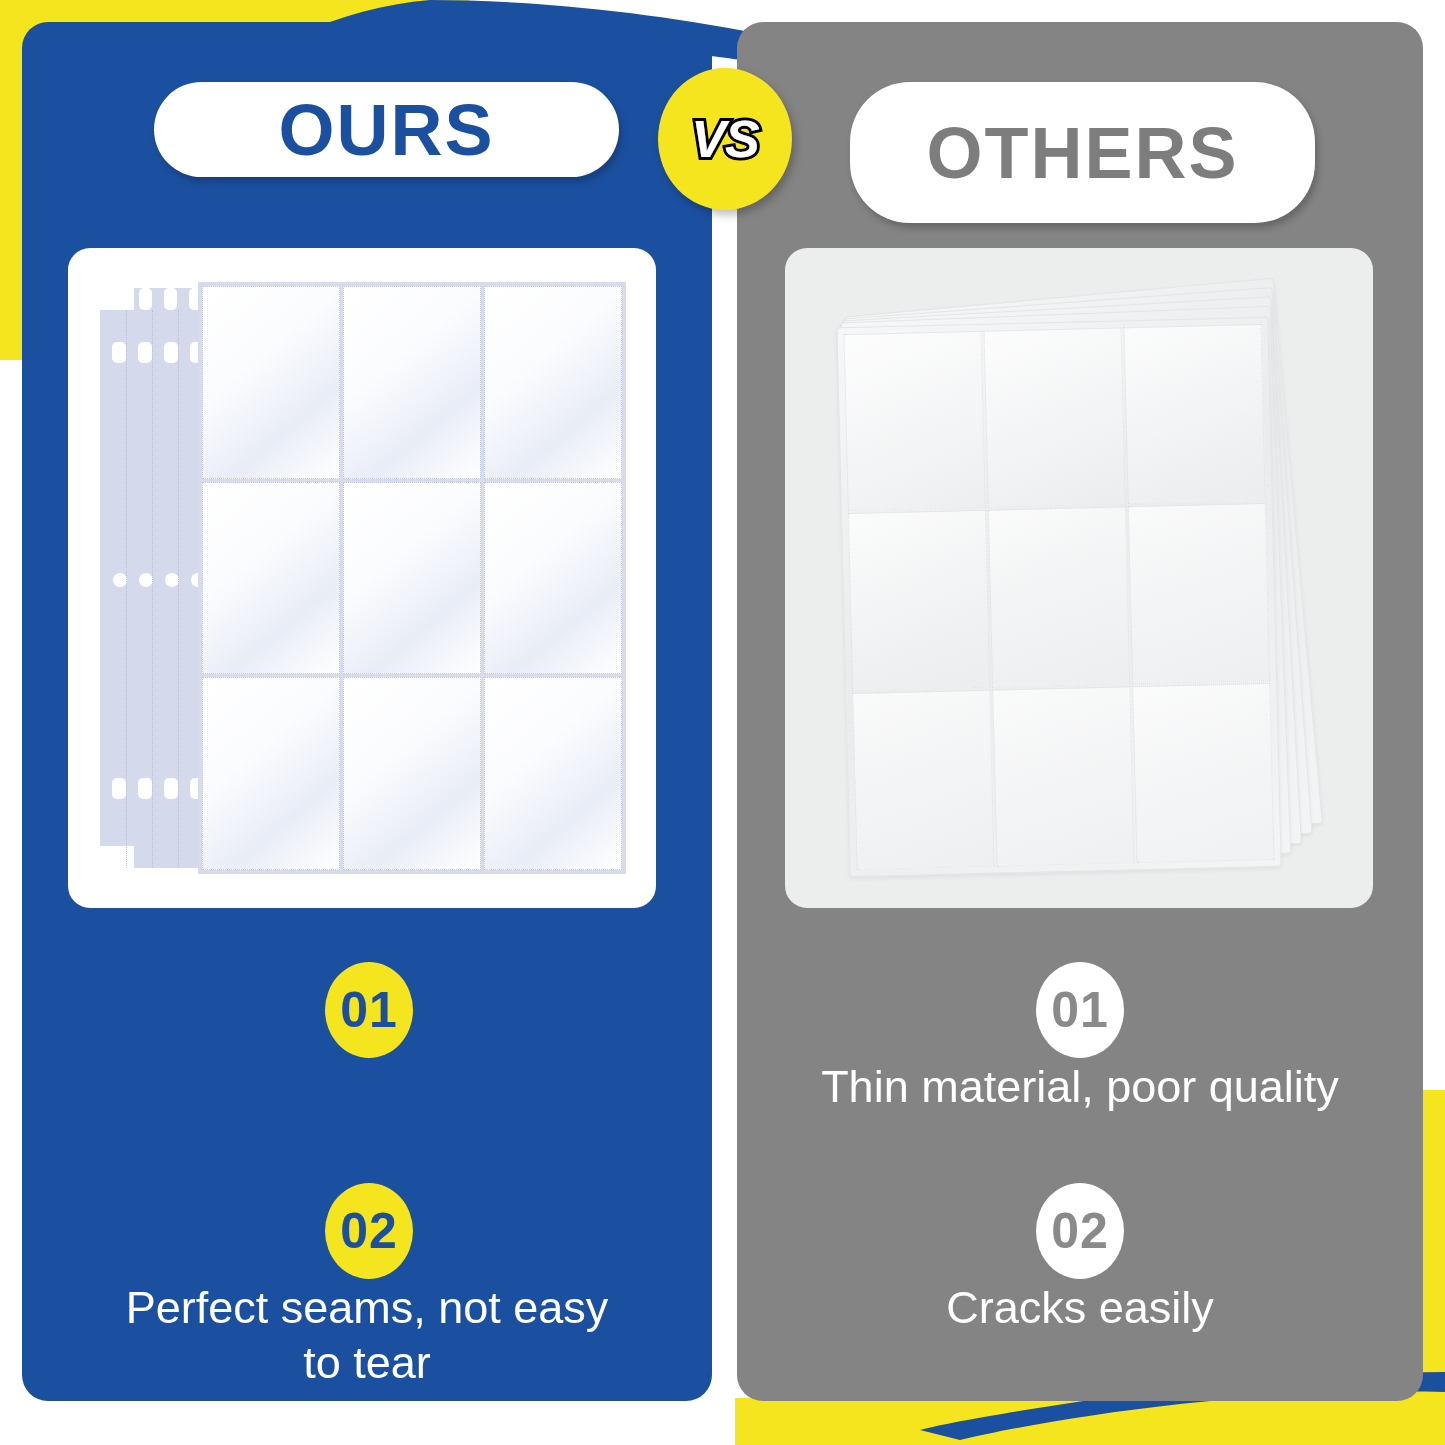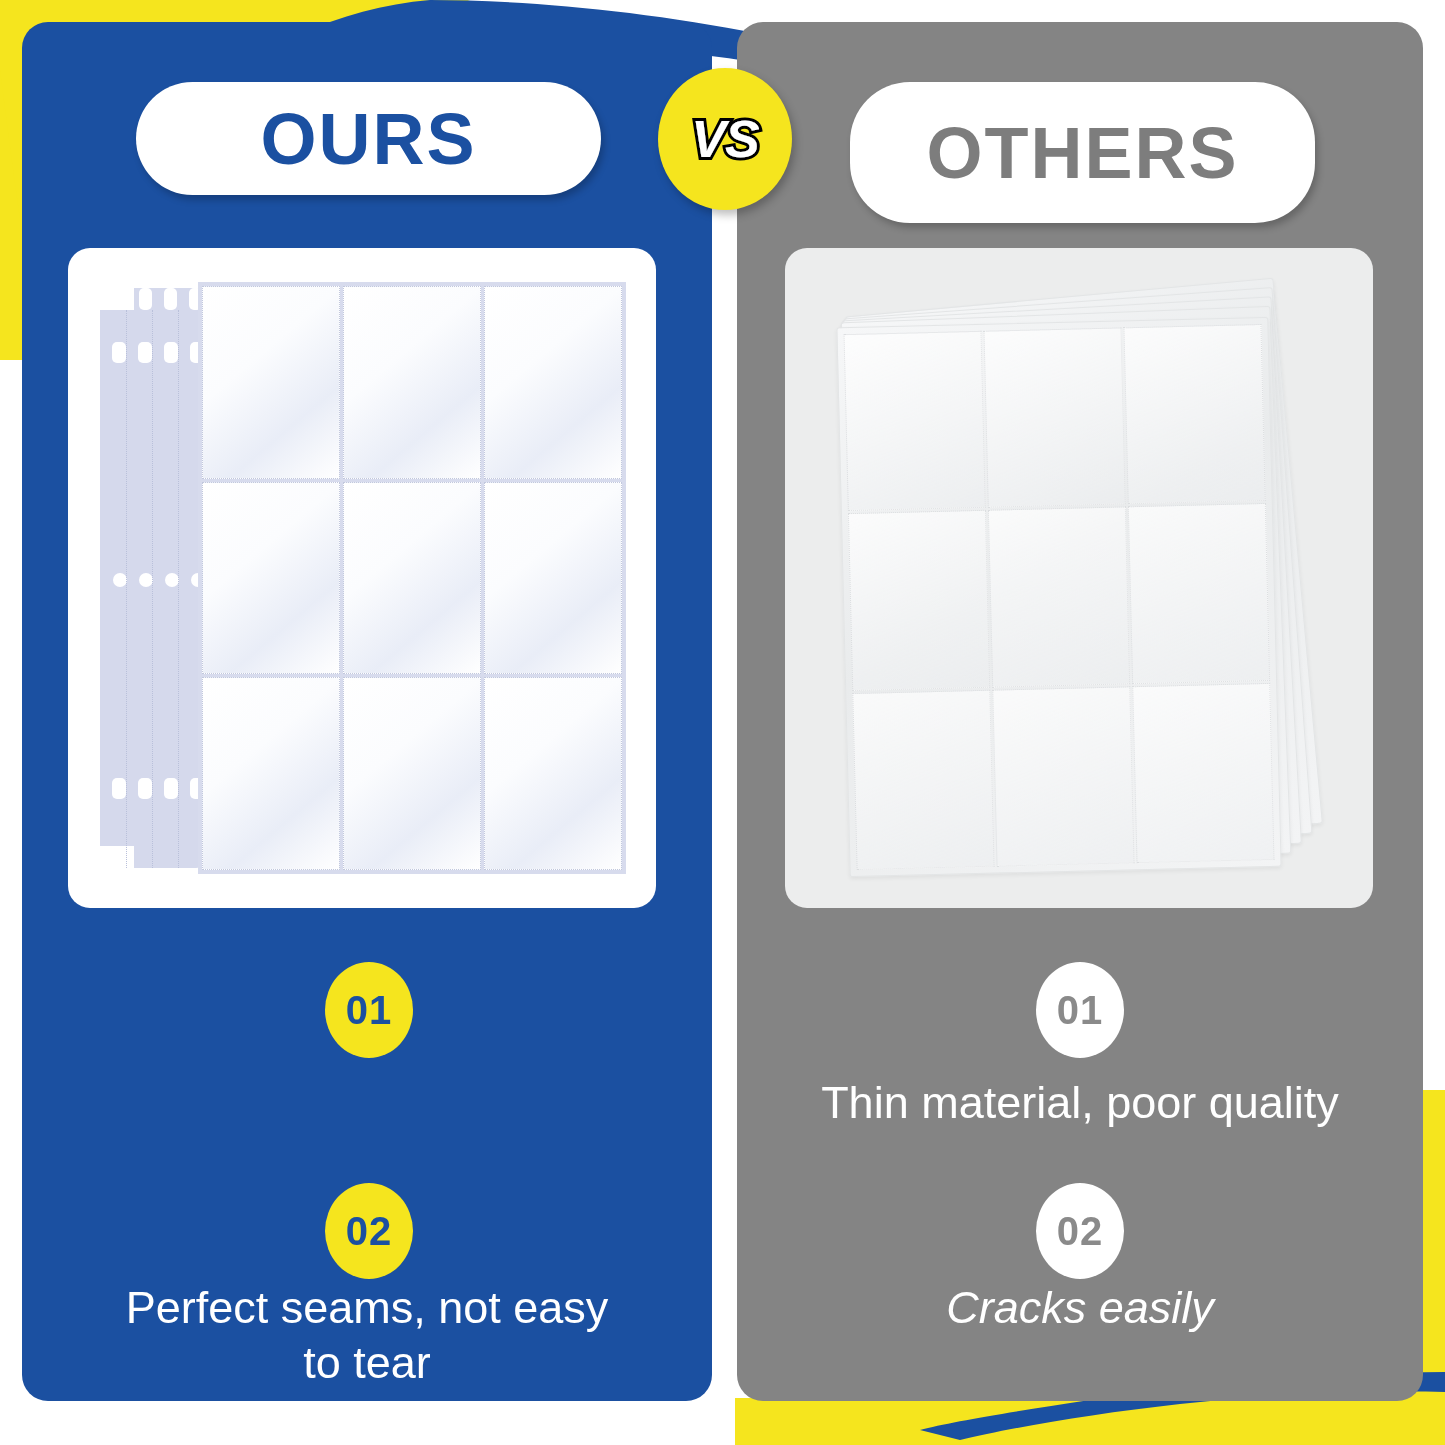--- a/index.html
+++ b/index.html
@@ -32,21 +32,21 @@
   }
 
   
   .pill{
     position:absolute;
     background:#ffffff;
     border-radius:60px;
     display:flex;align-items:center;justify-content:center;
     box-shadow:3px 5px 7px rgba(0,0,0,.22);
   }
-  .pill-ours{left:136px;top:82px;width:465px;height:113px;}
+  .pill-ours{left:154px;top:82px;width:465px;height:95px;}
   .pill-others{left:850px;top:82px;width:465px;height:141px;}
   .pill span{
     font-weight:bold;
     letter-spacing:2px;
     line-height:1;
   }
   .pill-ours span{font-size:72px;color:#1b50a1;}
   .pill-others span{font-size:72px;color:#7d7d7d;}
 
   
@@ -156,21 +156,21 @@
     box-sizing:border-box;
     background:linear-gradient(160deg,rgba(255,255,255,.75),rgba(236,238,240,.5));
   }
 
   
   .num-badge{
     position:absolute;
     width:88px;height:96px;
     border-radius:50%;
     display:flex;align-items:center;justify-content:center;
-    font-size:40px;font-weight:bold;
+    font-size:50px;font-weight:bold;
     letter-spacing:1px;
   }
   .badge-yellow{background:#f5e51e;color:#1b50a1;}
   .badge-white{background:#ffffff;color:#8a8a8a;}
 
   
   .feature-text{
     position:absolute;
     text-align:center;
     color:#ffffff;
@@ -288,29 +288,29 @@
           <div class="sheet-cell"></div>
           <div class="sheet-cell"></div>
         </div>
       </div>
     </div>
   </div>
 
   <div class="num-badge badge-white" style="left:1036px;top:962px;">
     <span>01</span>
   </div>
-  <div class="feature-text" style="left:760px;top:1060px;width:640px;margin-top:16px;">
+  <div class="feature-text" style="left:760px;top:1060px;width:640px;">
     <div style="white-space:pre-line;">Thin material, poor quality</div>
   </div>
 
   <div class="num-badge badge-white" style="left:1036px;top:1183px;">
     <span>02</span>
   </div>
   <div class="feature-text" style="left:760px;top:1281px;width:640px;">
-    <div style="white-space:pre-line;font-style:italic;">Cracks easily</div>
+    <div style="white-space:pre-line;">Cracks easily</div>
   </div>
 
   <div class="vs-badge">
     <div class="vs-ellipse"></div>
     <div class="vs-text">VS</div>
     <div class="vs-text vs-text-top">VS</div>
   </div>
 
 </div>
 

